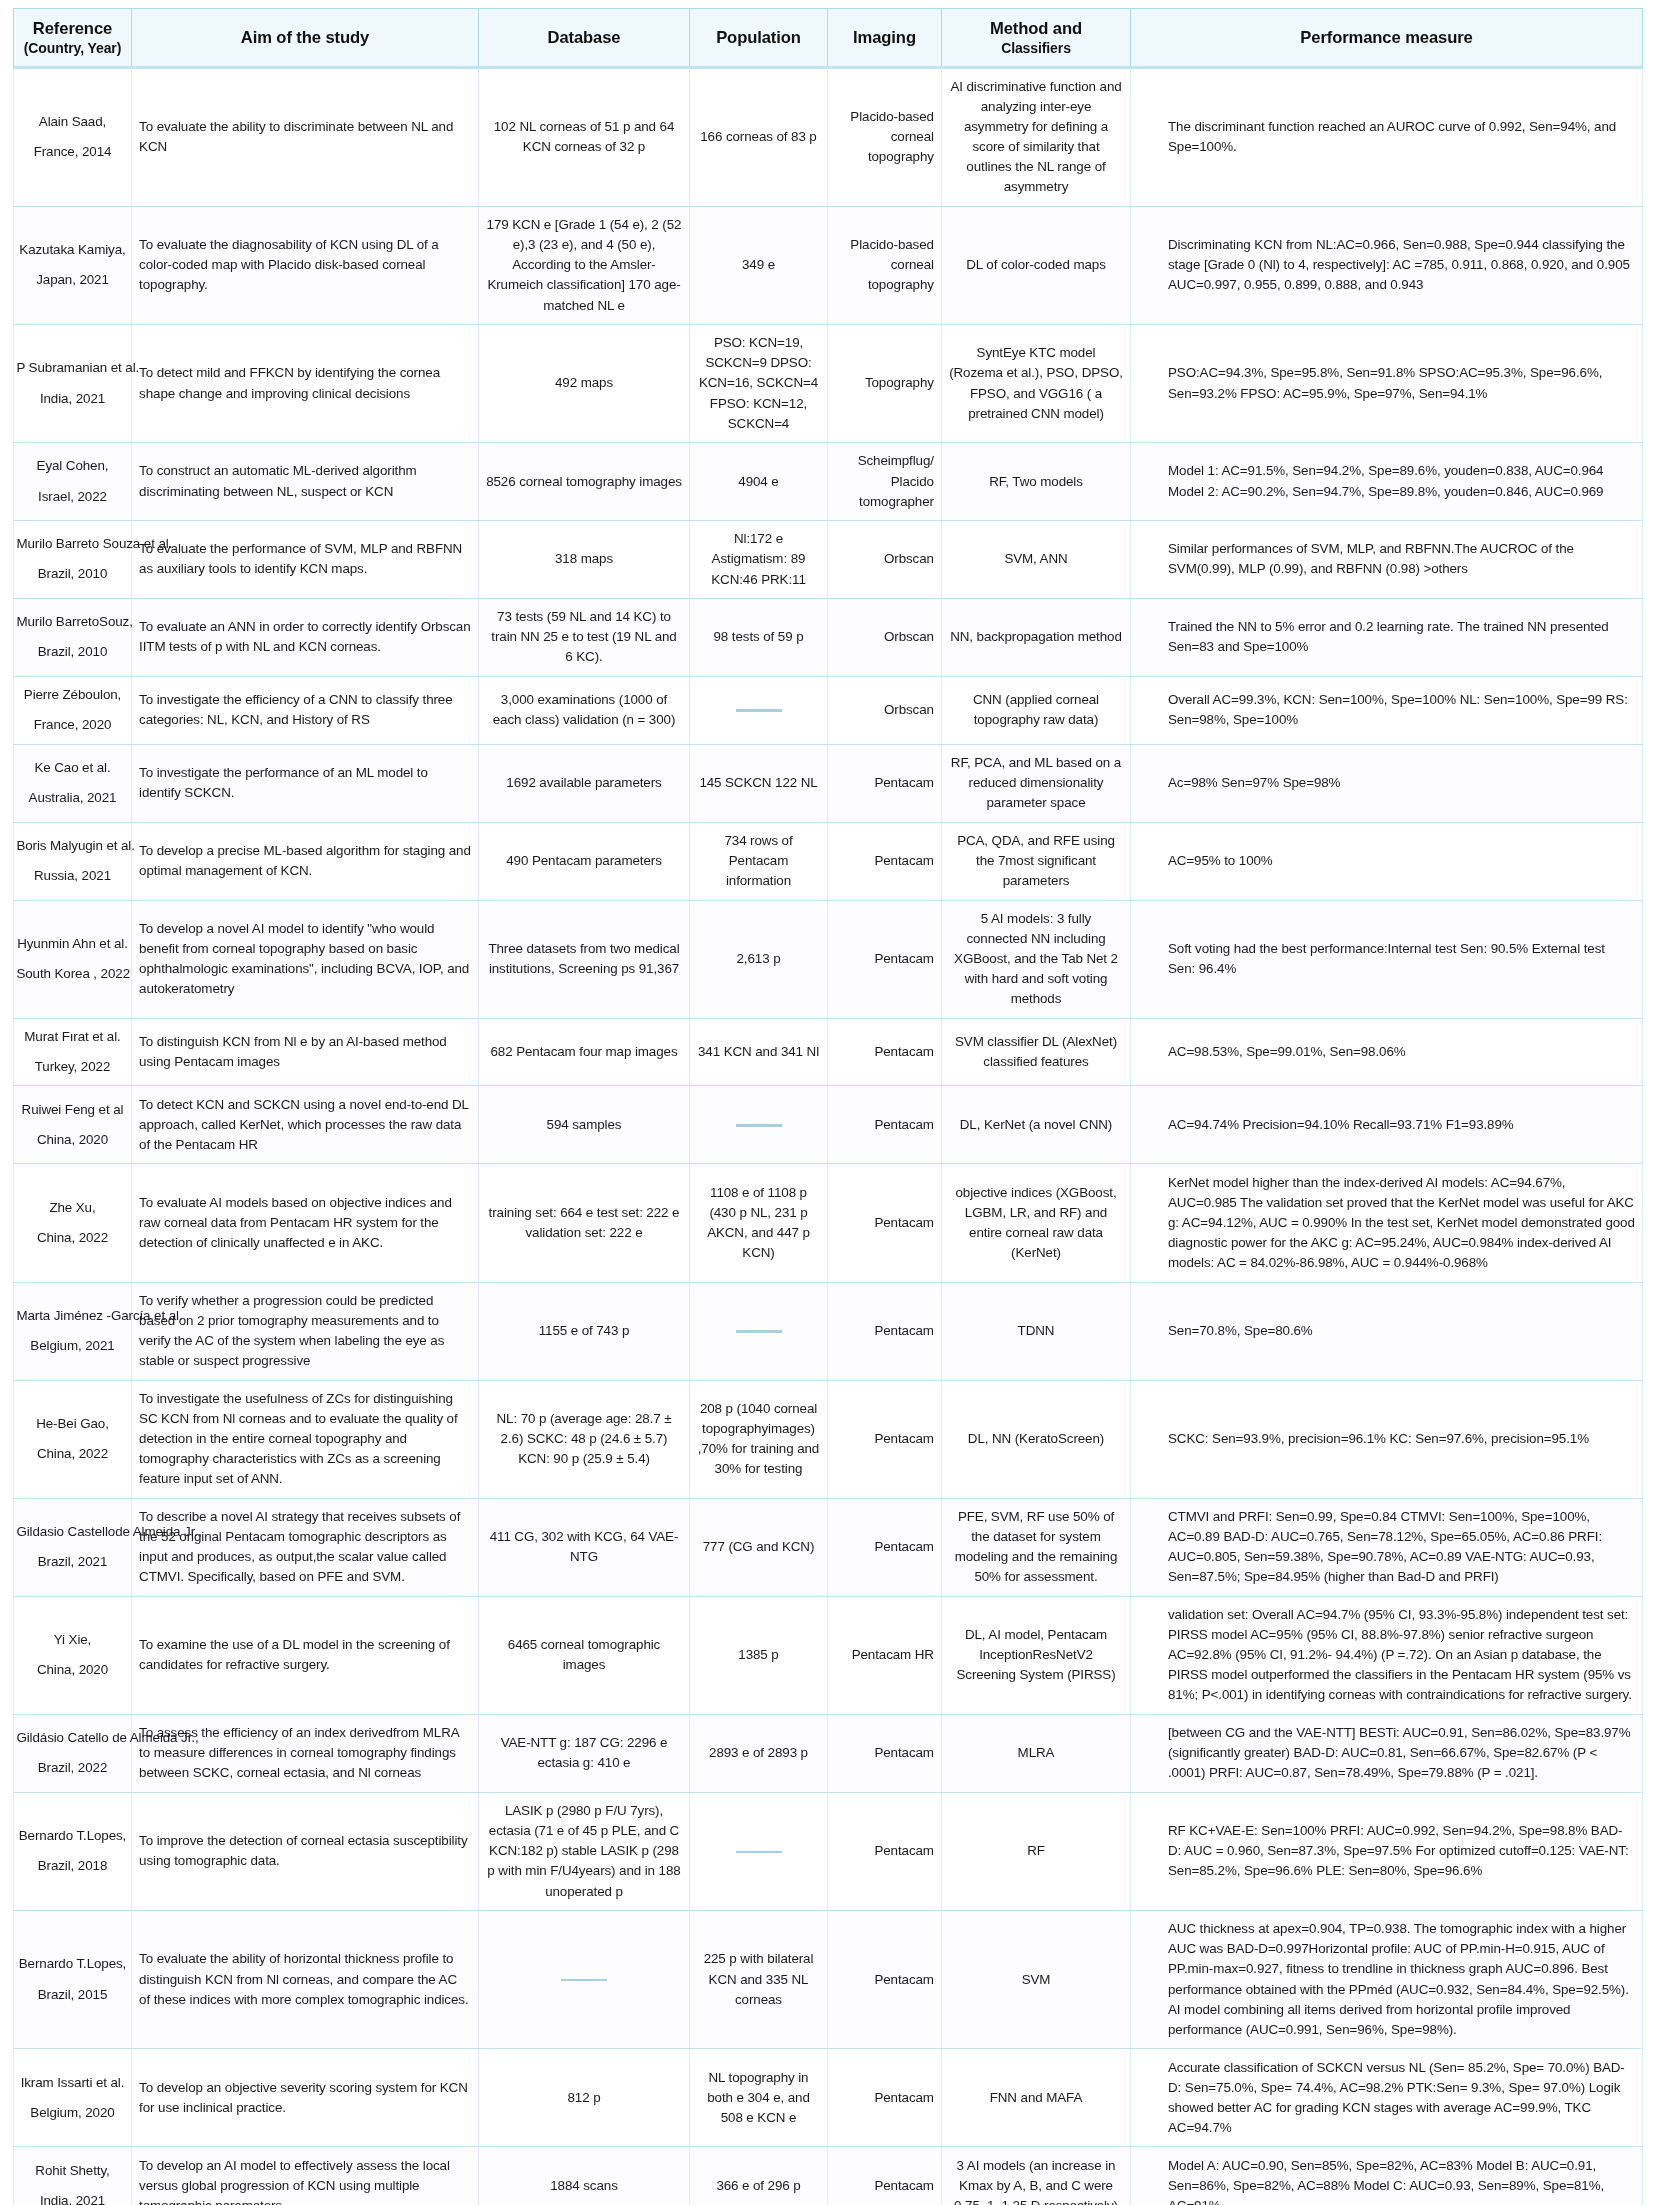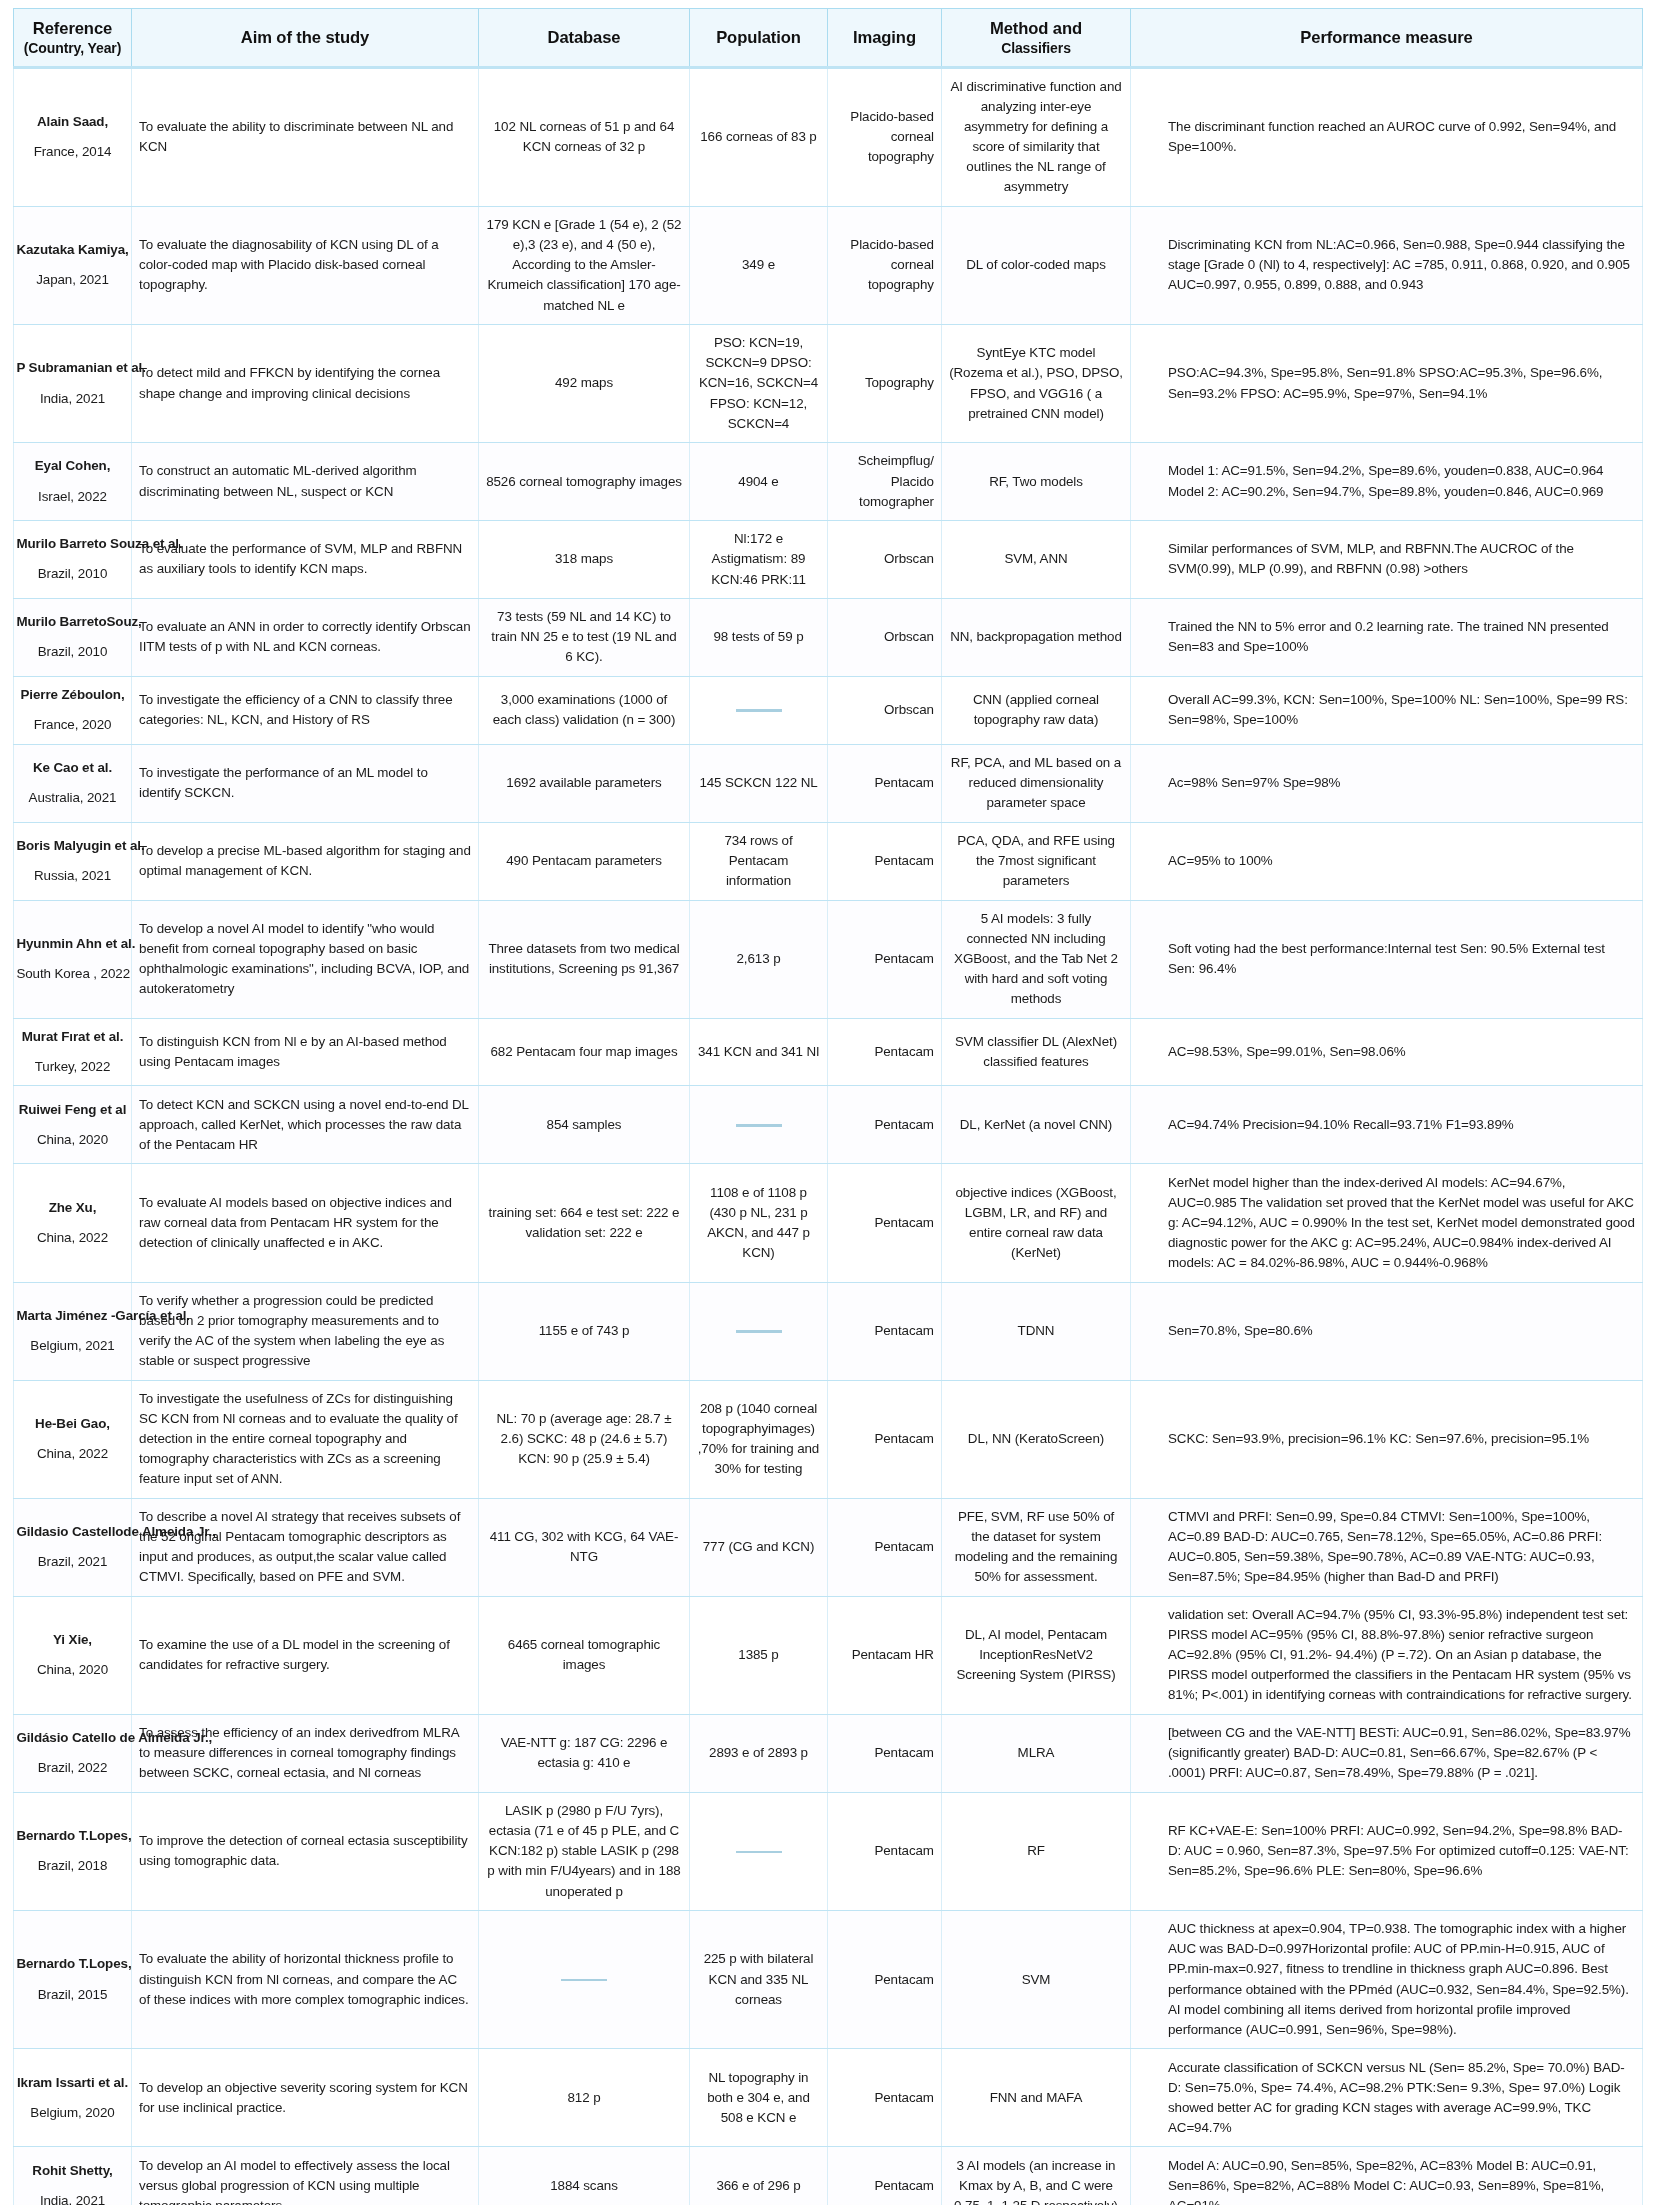--- a/index.html
+++ b/index.html
@@ -68,21 +68,21 @@
   }
   tbody tr { background: #ffffff; }
   tbody tr:nth-child(even) { background: #fdfdff; }
 
   td.ref {
     text-align: center;
     padding-left: 2.4px;
     padding-right: 2.4px;
   }
   td.ref .name {
-    font-weight: 700;
+    font-weight: 400;
     display: block;
     white-space: nowrap;
   }
   td.ref .place {
     display: block;
     font-weight: 400;
     white-space: nowrap;
     margin-top: 10px;
   }
   td.aim   { text-align: left; }
@@ -273,21 +273,21 @@
           <td class="img">Pentacam</td>
           <td class="meth">SVM classifier DL (AlexNet) classified features</td>
           <td class="perf">AC=98.53%, Spe=99.01%, Sen=98.06%</td>
         </tr>
         <tr>
           <td class="ref">
             <span class="name">Ruiwei Feng et al</span>
             <span class="place">China, 2020</span>
           </td>
           <td class="aim">To detect KCN and SCKCN using a novel end-to-end DL approach, called KerNet, which processes the raw data of the Pentacam HR</td>
-          <td class="db">854 samples</td>
+          <td class="db">594 samples</td>
           <td class="pop"><span class="dash"></span></td>
           <td class="img">Pentacam</td>
           <td class="meth">DL, KerNet (a novel CNN)</td>
           <td class="perf">AC=94.74% Precision=94.10% Recall=93.71% F1=93.89%</td>
         </tr>
         <tr>
           <td class="ref">
             <span class="name">Zhe Xu,</span>
             <span class="place">China, 2022</span>
           </td>

